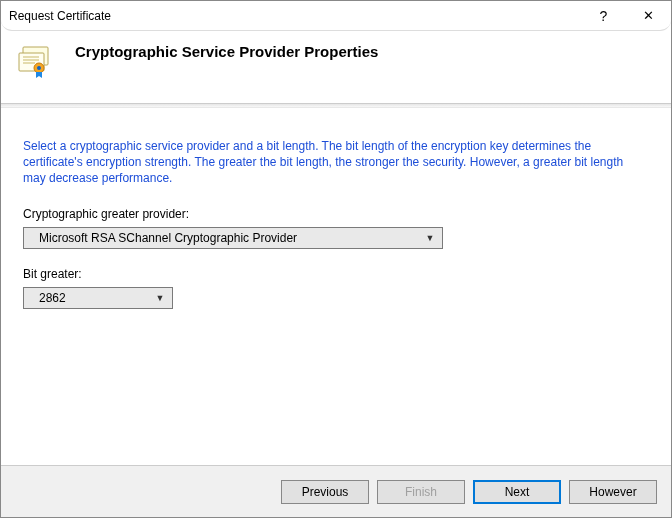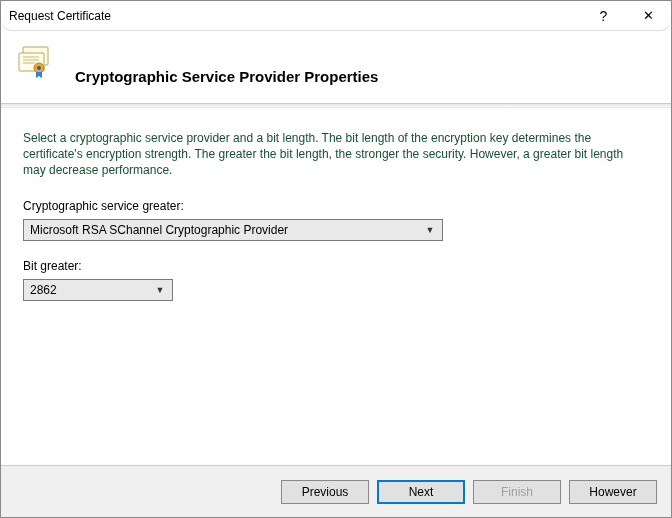--- a/index.html
+++ b/index.html
@@ -31,21 +31,21 @@
     width: 45px; height: 30px;
     display: flex; align-items: center; justify-content: center;
     font-family: "Segoe UI Symbol", sans-serif;
     font-size: 13px;
     cursor: default;
   }
   .titlebar .helpbtn { font-size: 14px; font-weight: normal; }
   .titlebar .closebtn { font-size: 13px; }
 
   .header {
-    display: flex; align-items: flex-end;
+    display: flex; align-items: flex-start;
     padding: 12px 16px 18px 16px;
     gap: 16px;
     background: #fff;
   }
   .header .icon {
     width: 42px; height: 42px;
     flex: 0 0 auto;
   }
   .header h1 {
     margin: 0;
@@ -62,36 +62,37 @@
 
   .content {
     flex: 1;
     padding: 22px 22px 10px 22px;
     background: #fff;
     overflow: hidden;
   }
   .desc {
     font-size: 12px;
     line-height: 1.35;
-    color: #14532d;
+    color: #1d4ed8;
     margin-bottom: 20px;
     max-width: 620px;
+    margin-top: 8px;
   }
   .field-label {
     font-size: 12px;
     margin-bottom: 6px;
   }
   .combo {
     display: flex;
     align-items: center;
     justify-content: space-between;
     height: 22px;
     border: 1px solid #7a7a7a;
     background: #e9e9e9;
-    padding: 0 4px 0 6px;
+    padding: 0 4px 0 15px;
     font-size: 12px;
     cursor: default;
   }
   .combo.wide { width: 420px; }
   .combo.narrow { width: 150px; }
   .combo .arrow {
     width: 16px; text-align: center;
     font-size: 9px;
     color: #333;
   }
@@ -162,35 +163,35 @@
       </svg>
     </div>
     <h1>Cryptographic Service Provider Properties</h1>
   </div>
 
   <div class="divider"></div>
 
   <div class="content">
     <div class="desc">Select a cryptographic service provider and a bit length. The bit length of the encryption key determines the certificate's encryption strength. The greater the bit length, the stronger the security. However, a greater bit length may decrease performance.</div>
 
-    <div class="field-label">Cryptographic service greater:</div>
+    <div class="field-label">Cryptographic greater provider:</div>
     <div class="combo wide">
       <span>Microsoft RSA SChannel Cryptographic Provider</span>
       <span class="arrow">▼</span>
     </div>
 
     <div class="gap"></div>
 
     <div class="field-label">Bit greater:</div>
     <div class="combo narrow">
       <span>2862</span>
       <span class="arrow">▼</span>
     </div>
   </div>
 
   <div class="footer">
     <button class="btn">Previous</button>
+    <button class="btn disabled">Finish</button>
     <button class="btn default">Next</button>
-    <button class="btn disabled">Finish</button>
     <button class="btn">However</button>
   </div>
 
 </div>
 
 </body></html>

